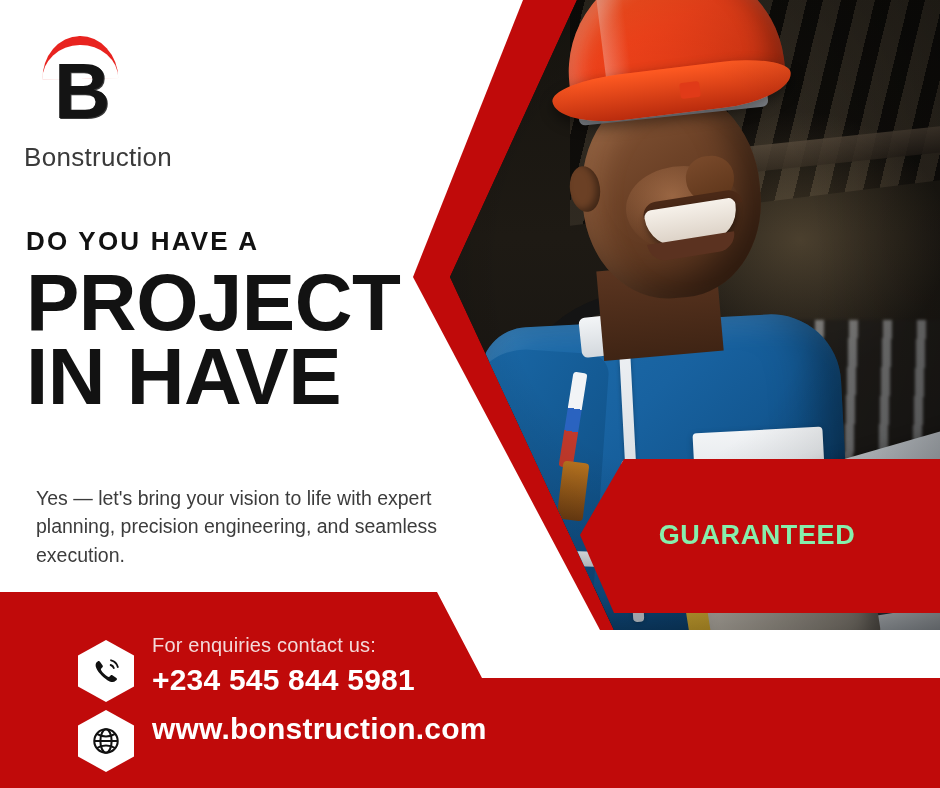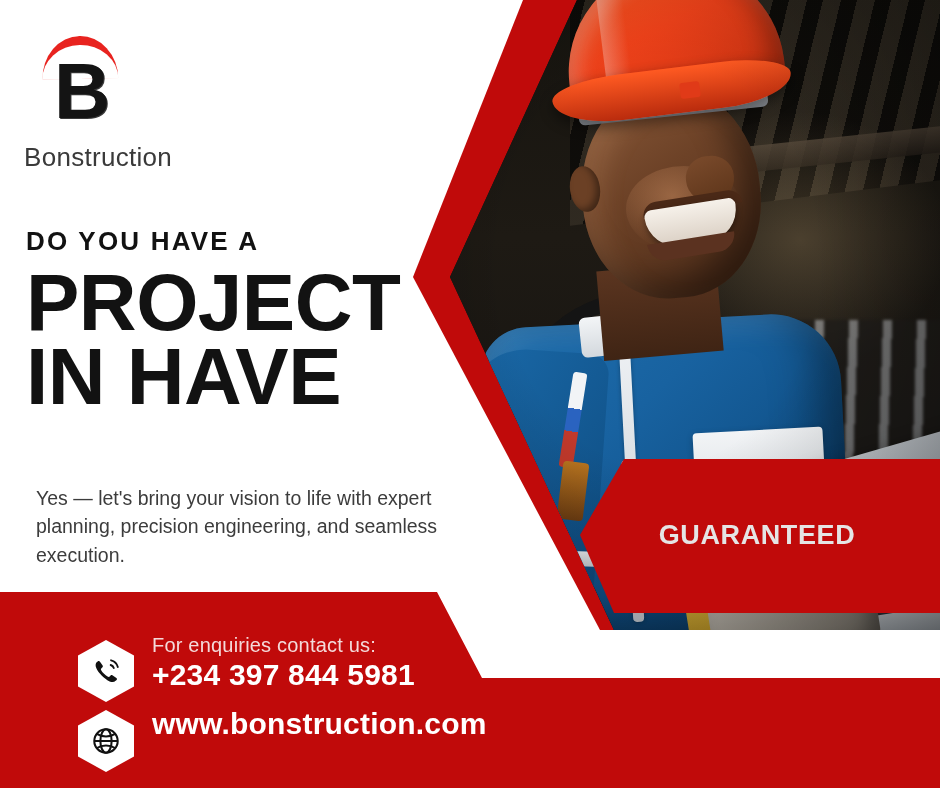--- a/index.html
+++ b/index.html
@@ -292,21 +292,21 @@
   
   #guarantee{
     position:absolute;left:574px;top:455px;width:366px;height:162px;
     background:#C00A0A;
     clip-path:polygon(50px 4px, 366px 4px, 366px 158px, 40px 158px, 6px 80px);
     display:flex;flex-direction:column;
     align-items:center;justify-content:center;
     gap:4px;
   }
   .guar-line{
-    color:#e5e5e5;font-size:27px;font-weight:bold;
+    color:#86efac;font-size:27px;font-weight:bold;
     letter-spacing:.6px;line-height:1.18;text-align:center;
   }
 
   
   #footer-shape{
     position:absolute;left:0;top:588px;width:940px;height:200px;
     background:#C00A0A;
     clip-path:polygon(0 4px, 437px 4px, 482px 90px, 940px 90px, 940px 200px, 0 200px);
   }
   #contact{
@@ -317,20 +317,21 @@
   .hex{
     width:56px;height:62px;
     background:#ffffff;
     clip-path:polygon(50% 0%,100% 25%,100% 75%,50% 100%,0% 75%,0% 25%);
     display:flex;align-items:center;justify-content:center;
   }
   .hex svg{display:block;}
   .txt-col{display:flex;flex-direction:column;}
   .enq{
     font-size:20px;color:#f4dada;font-weight:400;letter-spacing:.2px;
+    margin-bottom:5px;
   }
   .phone{
     font-size:30px;font-weight:bold;color:#ffffff;letter-spacing:.2px;
     line-height:1.22;
   }
   .site{
     font-size:30px;font-weight:bold;color:#ffffff;letter-spacing:.2px;
     line-height:1.22;margin-top:12px;
   }
 </style>
@@ -432,18 +433,18 @@
           <line x1="3.5" y1="16" x2="28.5" y2="16" stroke="#111111" stroke-width="2.2"></line>
           <path d="M6.2 8.4c2.7 1.8 6.1 2.8 9.8 2.8s7.1-1 9.8-2.8" fill="none" stroke="#111111" stroke-width="2"></path>
           <path d="M6.2 23.6c2.7-1.8 6.1-2.8 9.8-2.8s7.1 1 9.8 2.8" fill="none" stroke="#111111" stroke-width="2"></path>
         </svg>
       </div>
 
     </div>
 
     <div class="txt-col">
       <div class="enq">For enquiries contact us:</div>
-      <div class="phone">+234 397 844 5981</div>
+      <div class="phone">+234 545 844 5981</div>
       <div class="site">www.bonstruction.com</div>
     </div>
   </div>
 
 </div>
 
 </body></html>

